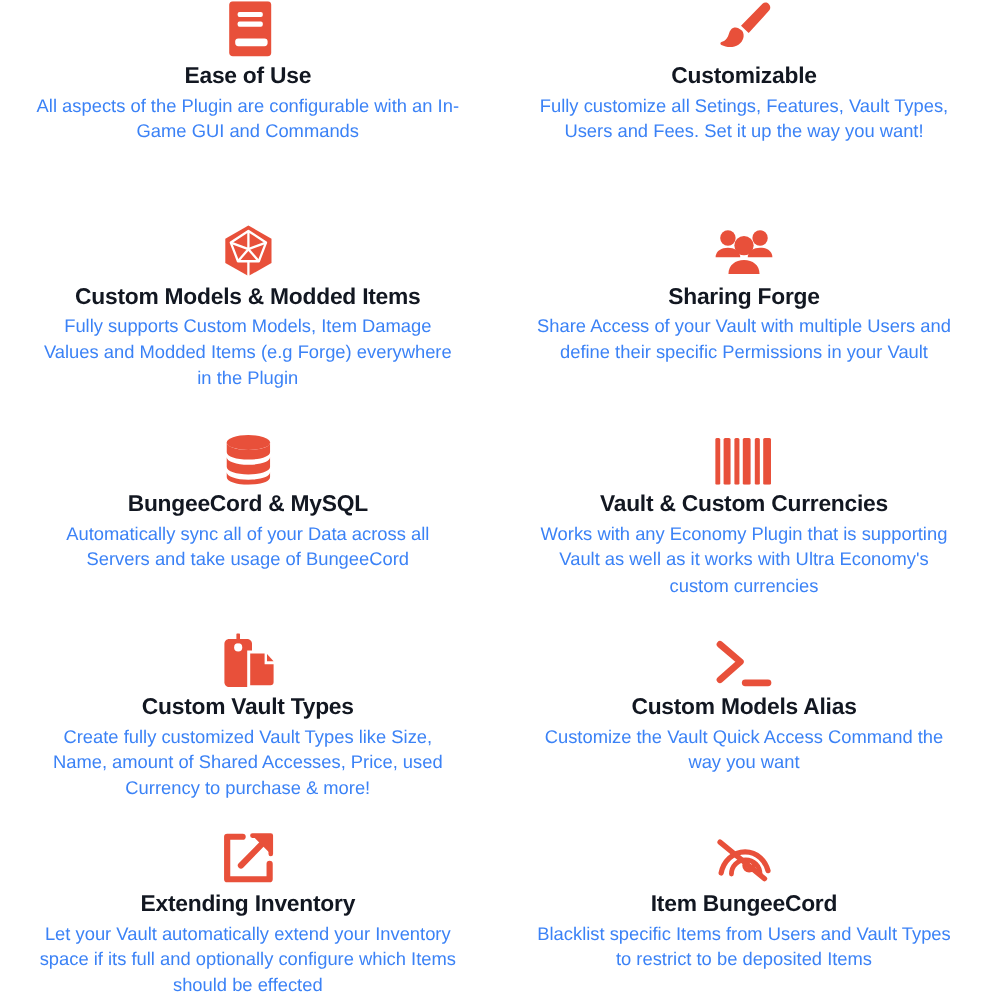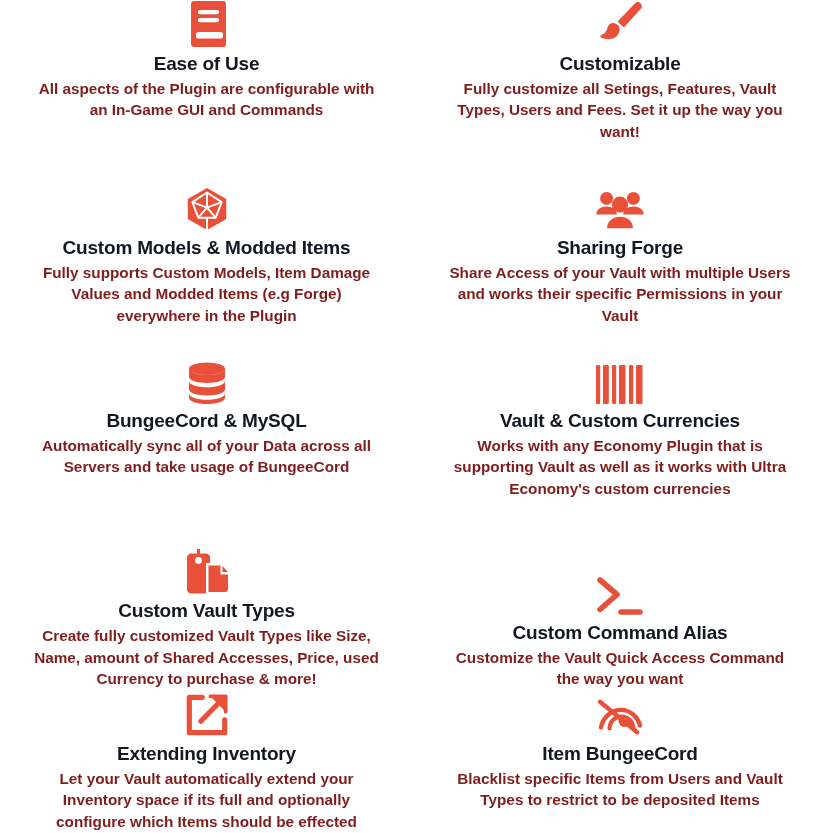--- a/index.html
+++ b/index.html
@@ -29,21 +29,21 @@
     align-items: center;
     text-align: center;
     padding: 0 8px;
     box-sizing: border-box;
   }
 
   
   .row1 { padding-top: 1px; }
   .row2 { padding-top: 15px; }
   .row3 { padding-top: 8px; }
-  .row4 { padding-top: 12px; justify-content: flex-end; }
+  .row4 { padding-top: 12px; }
   .row5 { padding-top: 1px; text-align: center; }
 
   .feature-icon {
     width: 52px;
     height: 46px;
     display: flex;
     align-items: flex-end;
     justify-content: center;
     margin-bottom: 5px;
   }
@@ -54,22 +54,22 @@
     font-weight: bold;
     color: #121721;
     letter-spacing: -0.2px;
     line-height: 1.25;
     margin: 0 0 2px 0;
     white-space: nowrap;
   }
 
   .feature-desc {
     font-size: 15.3px;
-    font-weight: bold;
-    color: #7f1d1d;
+    font-weight: normal;
+    color: #3b82f6;
     line-height: 1.42;
     margin: 0;
     max-width: 355px;
   }
   .col-right .feature-desc { max-width: 350px; }
 </style>
 </head>
 <body>
 
 <div class="feature-grid">
@@ -121,21 +121,21 @@
       <svg width="50" height="42" viewBox="0 0 56 46" fill="#E8503A">
         <circle cx="13" cy="10" r="7.2"></circle>
         <path d="M1.5 28 C1.5 22.2 6.5 19 13 19 C19.5 19 24.5 22.2 24.5 28 Z"></path>
         <circle cx="43" cy="10" r="7.2"></circle>
         <path d="M31.5 28 C31.5 22.2 36.5 19 43 19 C49.5 19 54.5 22.2 54.5 28 Z"></path>
         <circle cx="28" cy="17" r="9"></circle>
         <path d="M13.5 43.5 C13.5 35.2 20 30.5 28 30.5 C36 30.5 42.5 35.2 42.5 43.5 Z"></path>
       </svg>
     </div>
     <div class="feature-title">Sharing Forge</div>
-    <div class="feature-desc">Share Access of your Vault with multiple Users and works their specific Permissions in your Vault</div>
+    <div class="feature-desc">Share Access of your Vault with multiple Users and define their specific Permissions in your Vault</div>
   </div>
 
   <div class="feature-cell col-left row3">
     <div class="feature-icon">
       <svg width="38" height="42" viewBox="0 0 40 44" fill="#E8503A">
         <ellipse cx="20" cy="7" rx="19" ry="6.6"></ellipse>
         <path d="M1 7 L1 15.5 C1 19.2 9.5 22 20 22 C30.5 22 39 19.2 39 15.5 L39 7 C39 10.7 30.5 13.6 20 13.6 C9.5 13.6 1 10.7 1 7 Z"></path>
         <path d="M1 20 L1 28.5 C1 32.2 9.5 35 20 35 C30.5 35 39 32.2 39 28.5 L39 20 C39 23.7 30.5 26.6 20 26.6 C9.5 26.6 1 23.7 1 20 Z"></path>
         <path d="M1 33 L1 37.4 C1 41.1 9.5 44 20 44 C30.5 44 39 41.1 39 37.4 L39 33 C39 36.7 30.5 39.6 20 39.6 C9.5 39.6 1 36.7 1 33 Z"></path>
       </svg>
@@ -174,21 +174,21 @@
     <div class="feature-desc">Create fully customized Vault Types like Size, Name, amount of Shared Accesses, Price, used Currency to purchase &amp; more!</div>
   </div>
 
   <div class="feature-cell col-right row4">
     <div class="feature-icon">
       <svg width="48" height="40" viewBox="0 0 48 40" fill="none" stroke="#E8503A" stroke-width="5.6" stroke-linecap="round" stroke-linejoin="round">
         <path d="M4 4 L21 18.5 L4 33.5"></path>
         <path d="M25 36 L44 36"></path>
       </svg>
     </div>
-    <div class="feature-title">Custom Command Alias</div>
+    <div class="feature-title">Custom Models Alias</div>
     <div class="feature-desc">Customize the Vault Quick Access Command the way you want</div>
   </div>
 
   <div class="feature-cell col-left row5">
     <div class="feature-icon">
       <svg width="44" height="44" viewBox="0 0 46 46" fill="none" stroke="#E8503A" stroke-width="5.4" stroke-linecap="round" stroke-linejoin="round">
         <path d="M18 4.5 L4.5 4.5 L4.5 41.5 L41.5 41.5 L41.5 28"></path>
         <path d="M16.5 29.5 L40 5.5" stroke-width="5.4"></path>
         <path d="M26.5 3.5 L42.5 3.5 L42.5 19.5" fill="#E8503A" stroke="#E8503A" stroke-width="4"></path>
       </svg>

